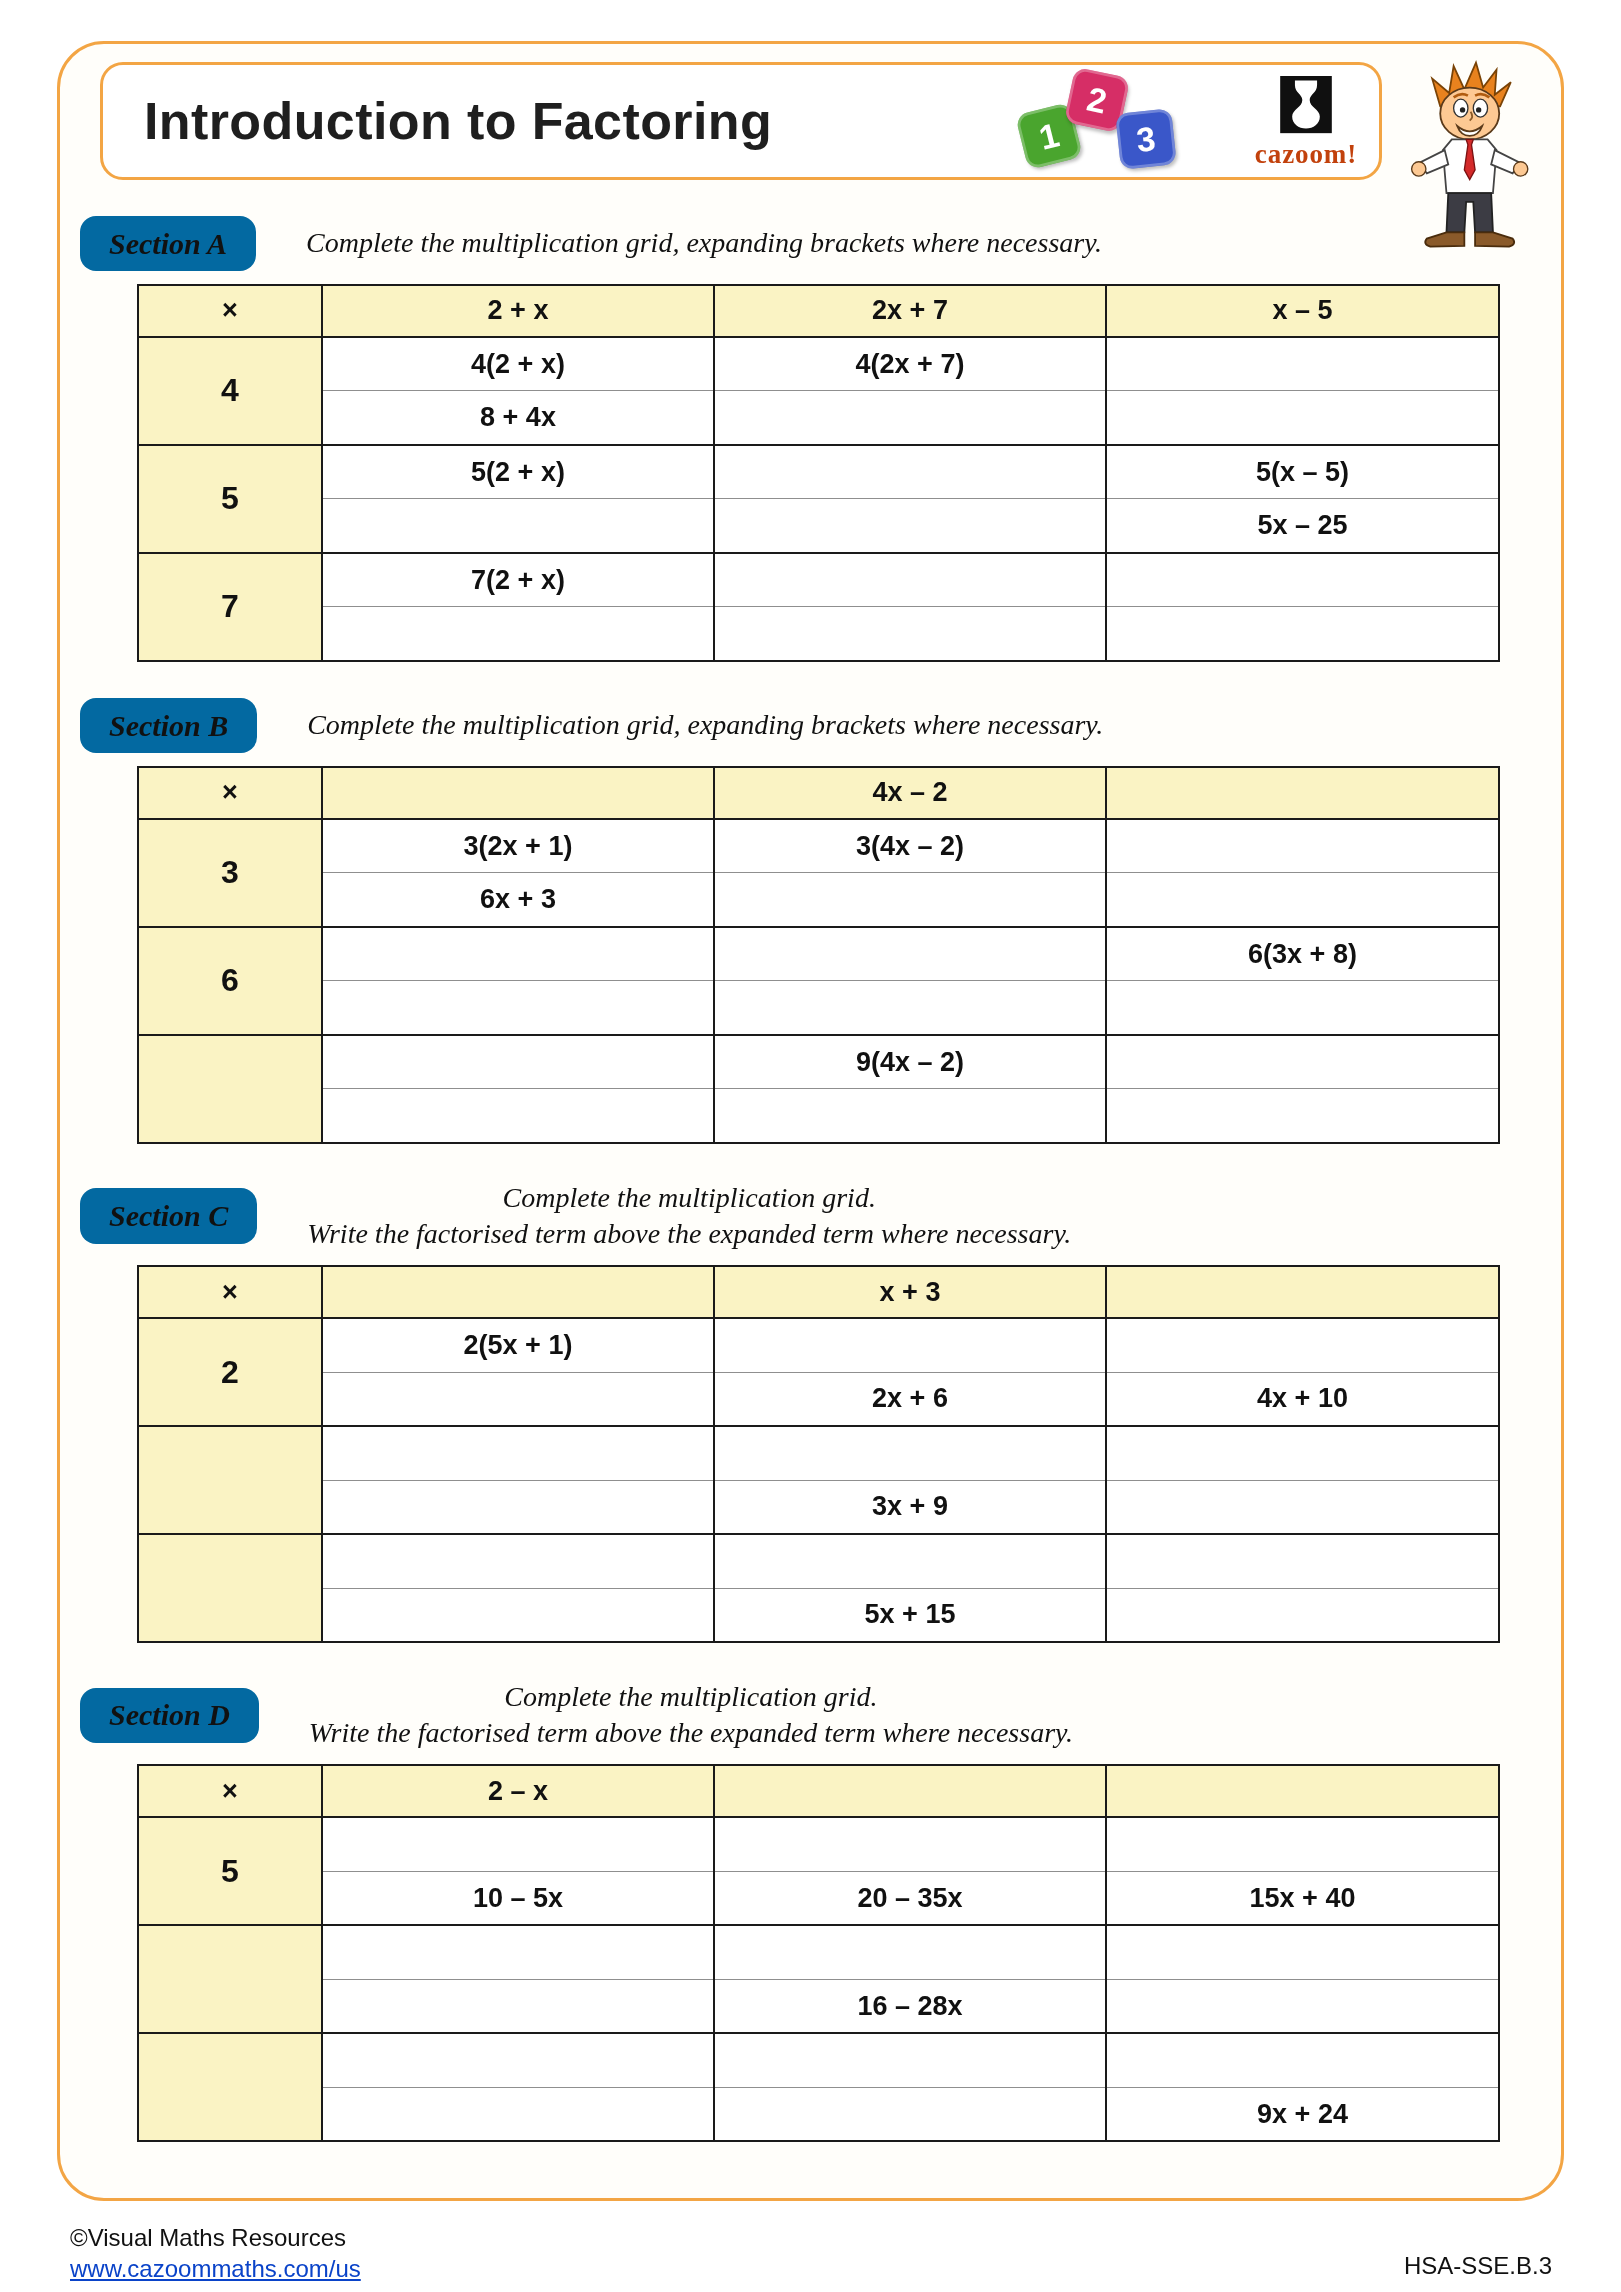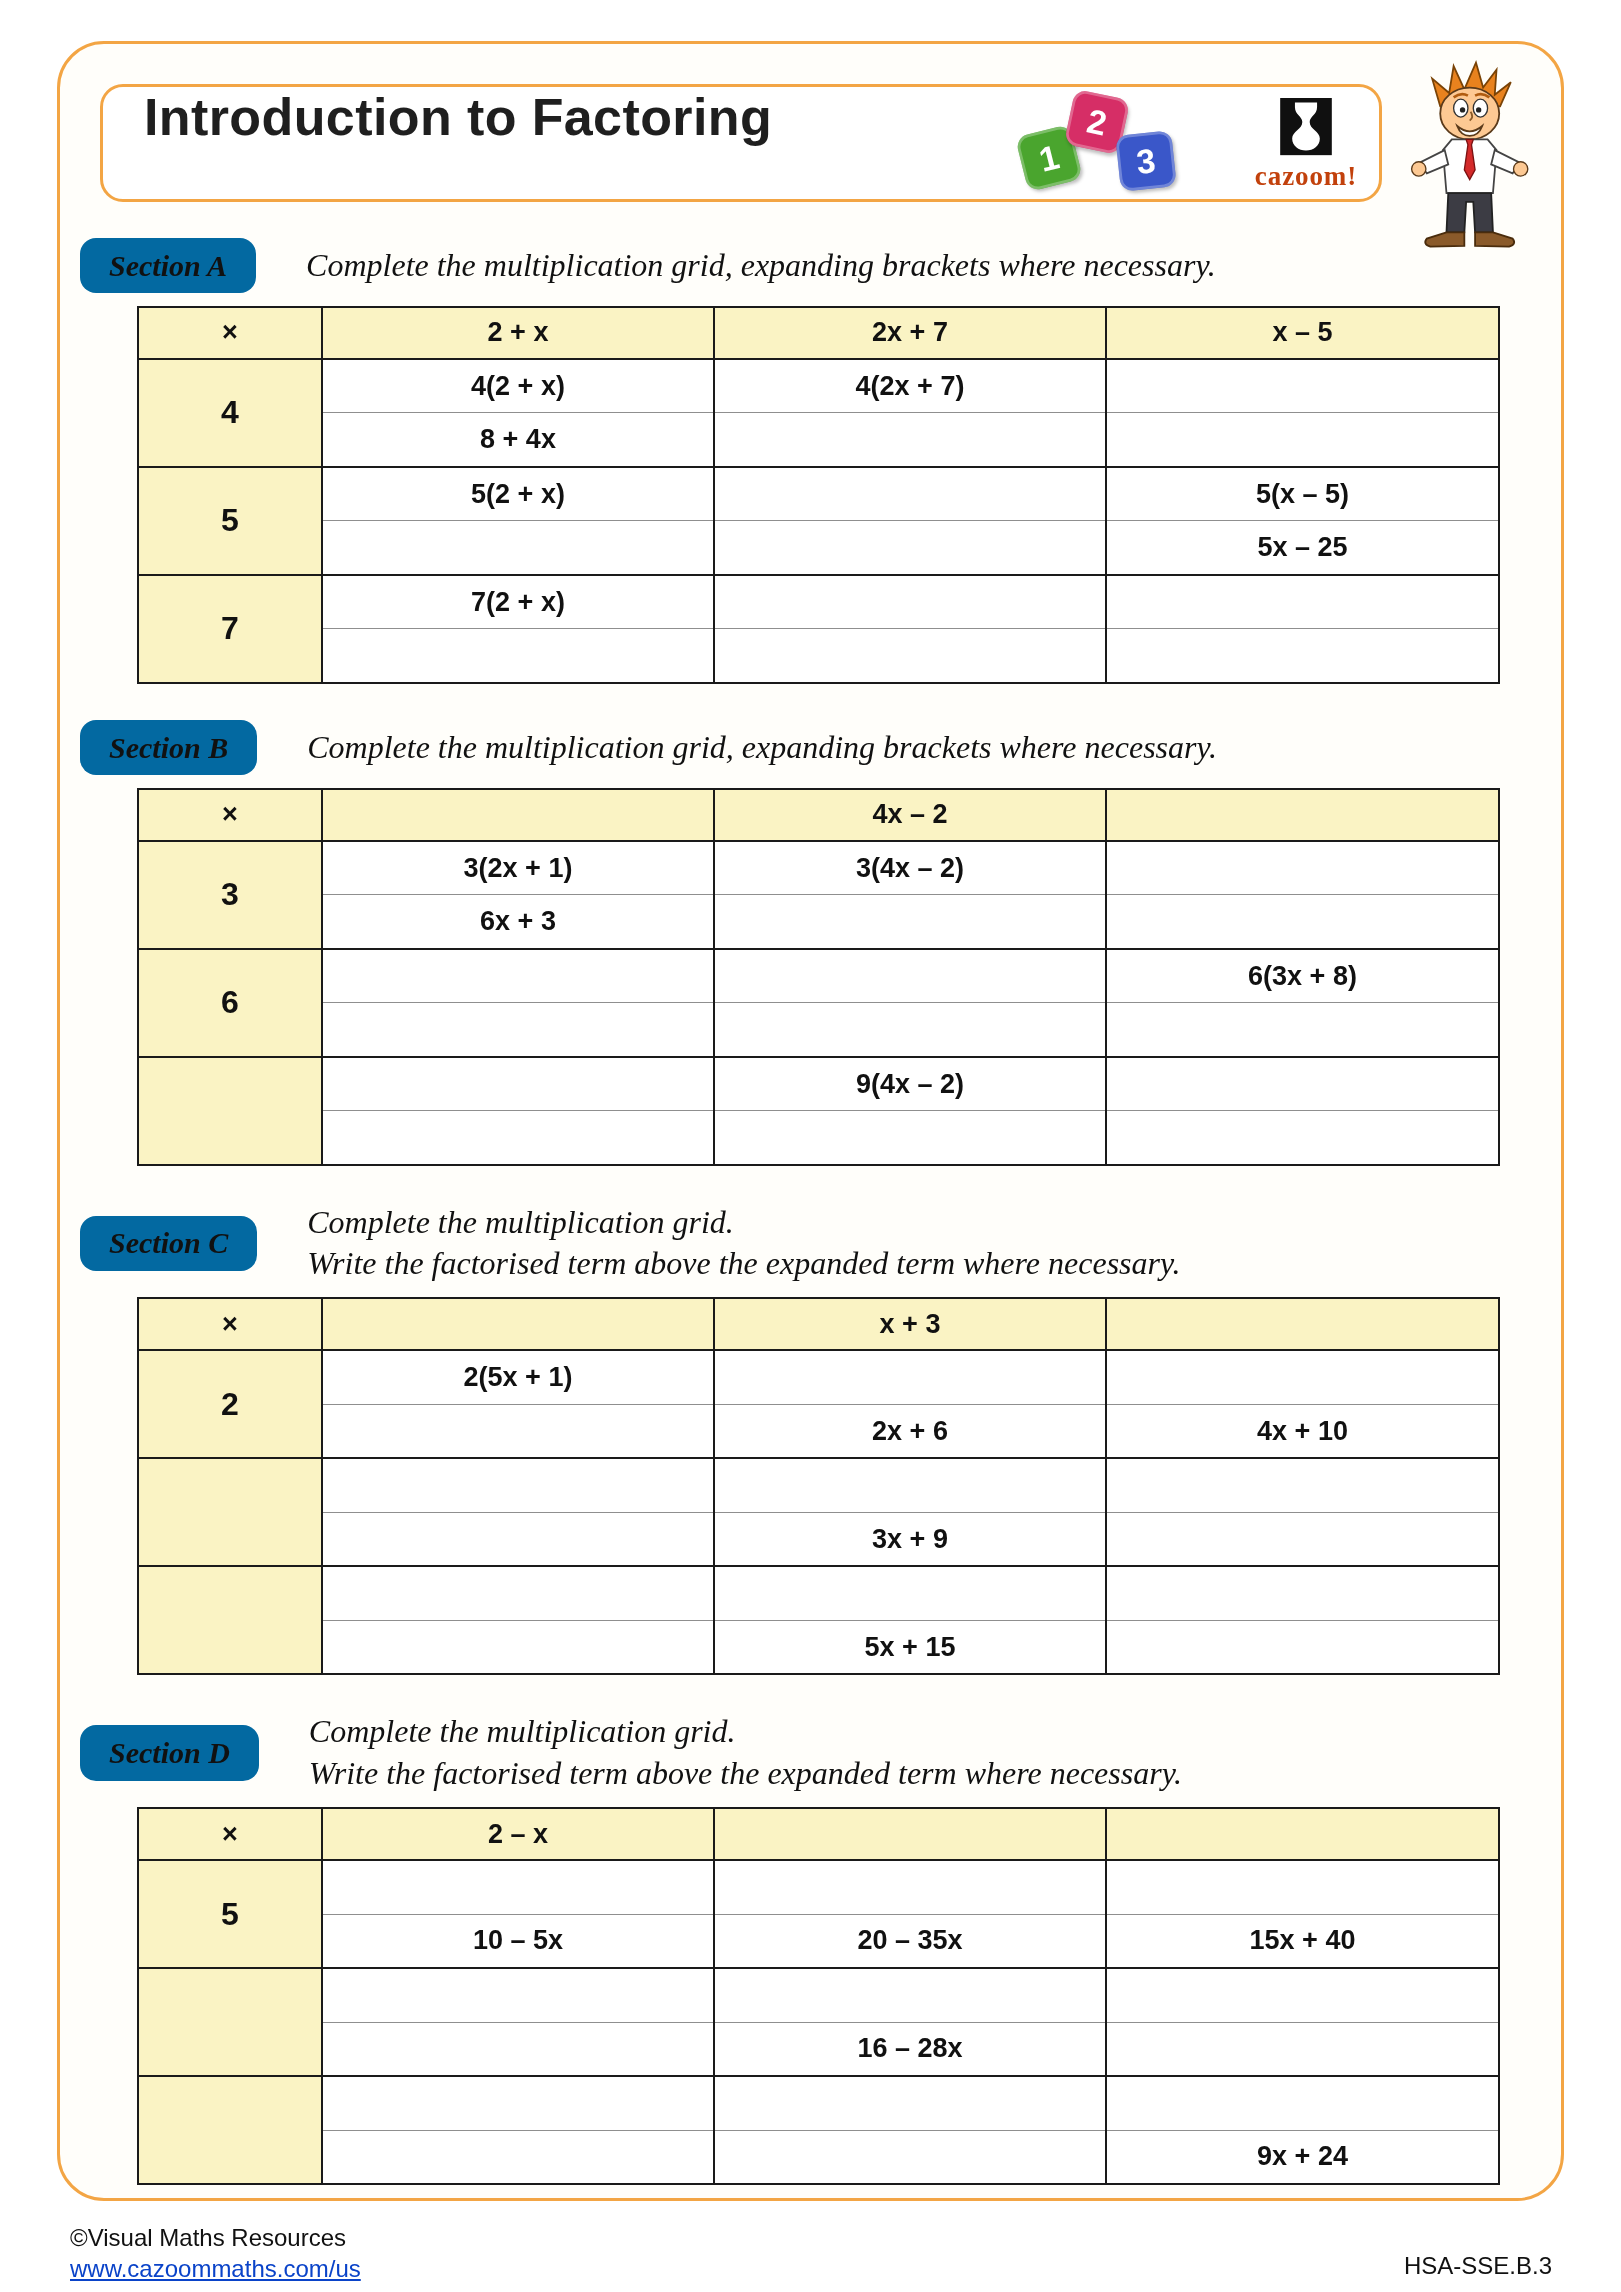--- a/index.html
+++ b/index.html
@@ -20,27 +20,28 @@
     background: #fffefa;
   }
   .content {
     position: absolute;
     left: 57px; top: 41px;
     width: 1507px;
   }
   
   .title-box {
     position: relative;
-    margin: 43px 0 0 43px;
+    margin: 21px 0 0 43px;
     width: 1282px;
     height: 118px;
     background: #ffffff;
     border: 3.6px solid #f3a544;
     border-radius: 23px;
     display: flex;
+    align-items: center;
   }
   .title-text {
     margin: 0 0 0 41px;
     font-size: 52px;
     font-weight: bold;
     color: #1f1f1f;
     letter-spacing: 0.4px;
   }
   .dice { position: absolute; left: 918px; top: 5.4px; width: 166px; height: 107px; }
   .die {
@@ -66,22 +67,23 @@
   }
   .section-pill {
     background: #0369a1; border-radius: 16px;
     padding: 10.7px 29px;
     font-family: "Liberation Serif", serif;
     font-style: italic; font-weight: bold;
     font-size: 30px; color: #111; white-space: nowrap;
   }
   .instructions {
     font-family: "Liberation Serif", serif;
-    font-style: italic; font-size: 32px; color: #111;
+    font-style: italic; font-size: 28px; color: #111;
     line-height: 1.3;
+    text-align: center;
   }
   
   table.grid {
     table-layout: fixed; width: 1362px; margin-left: 80px;
     border-collapse: collapse; border: 2.7px solid #141414;
     background: #ffffff;
   }
   .grid col.c0 { width: 184px; }
   .grid col.c1 { width: 392px; }
   .grid col.c2 { width: 392px; }

